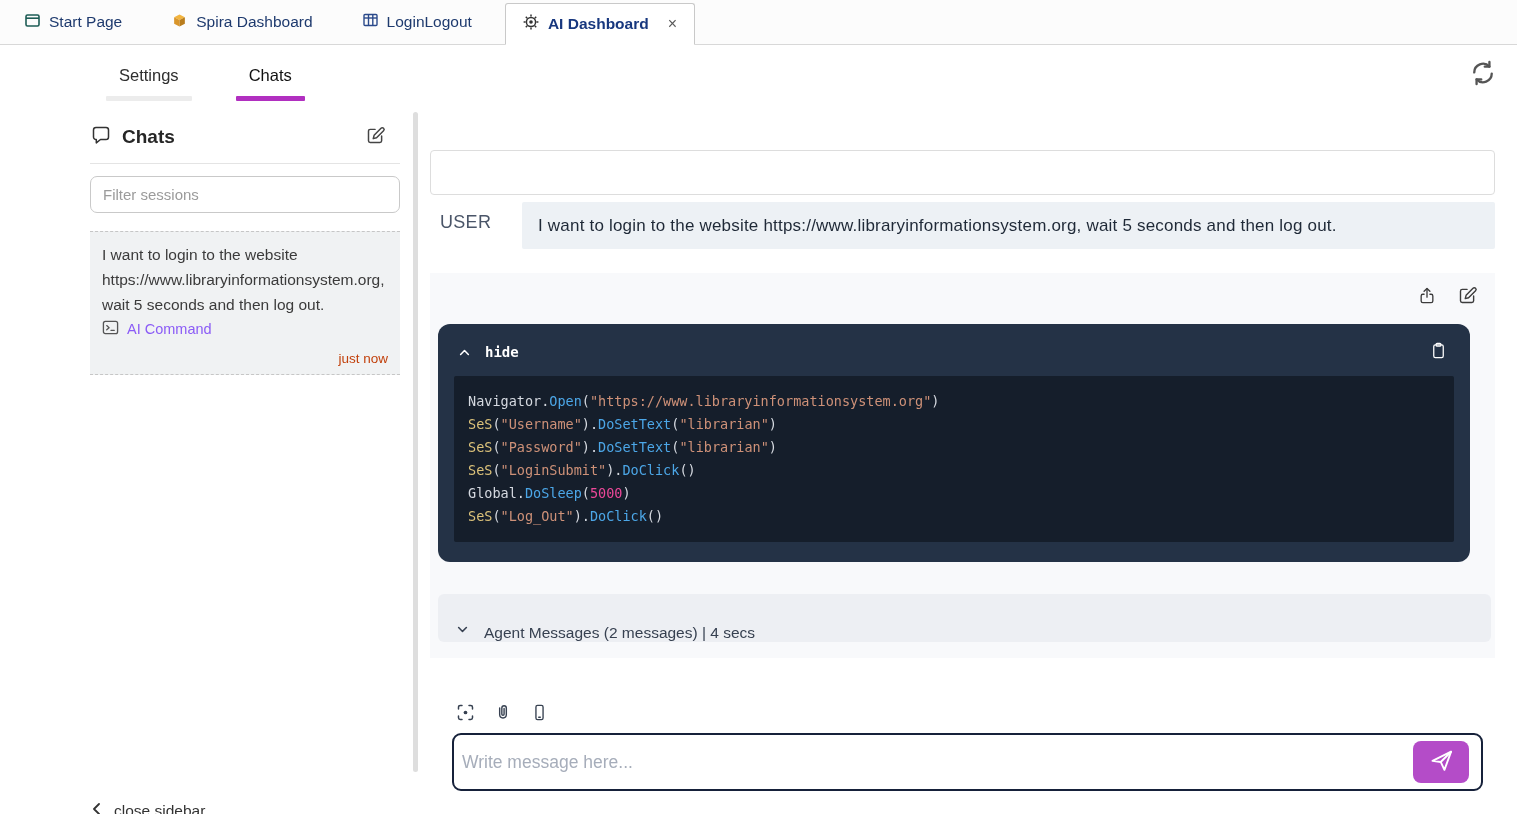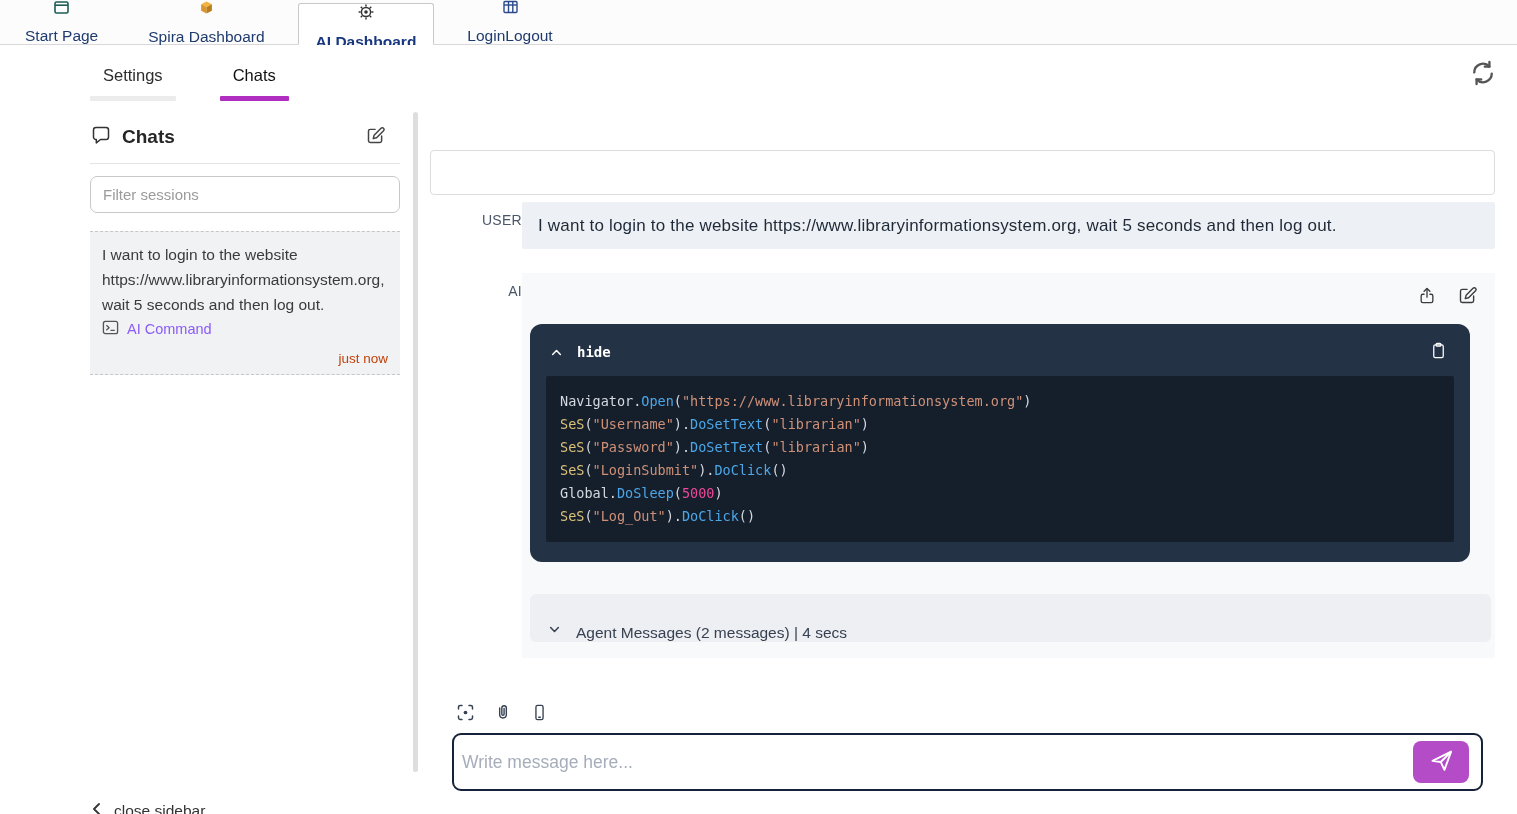--- a/index.html
+++ b/index.html
@@ -3,29 +3,29 @@
 <meta charset="utf-8">
 <style>
   * { box-sizing: border-box; margin: 0; padding: 0; }
   body { background:#fff; font-family:"Liberation Sans", sans-serif; }
   .screen { position:relative; width:1517px; height:814px; background:#fff; overflow:hidden; }
 
   
   .tabbar { position:absolute; top:0; left:0; right:0; height:45px; background:#fcfcfc;
             border-bottom:1px solid #d8d8d8; display:flex; align-items:stretch; padding-left:8px; }
   .tab { display:flex; align-items:center; gap:9px; padding:0 17px; margin-right:16px;
-         color:#1e3a6e; font-size:15.5px; cursor:pointer; white-space:nowrap;flex-direction:column; }
+         color:#1e3a6e; font-size:15.5px; cursor:pointer; white-space:nowrap; }
   .tab.active { background:#fff; border:1px solid #c9c9c9; border-bottom:1px solid #fff;
                 margin-bottom:-1px; margin-top:3px; border-radius:3px 3px 0 0;
                 font-weight:bold; color:#17377e; }
   .tab .close { margin-left:10px; color:#5a5a5a; font-size:16px; font-weight:normal; line-height:1; }
   .tab svg { flex-shrink:0; }
 
   
-  .subnav { position:absolute; top:45px; left:0; right:0; height:60px; display:flex;
+  .subnav { position:absolute; top:45px; left:16px; right:0; height:60px; display:flex;
             align-items:center; padding-left:90px; gap:44px; background:#fff; }
   .snav-tab { position:relative; height:100%; display:flex; align-items:center;
               padding:0 13px; font-size:16.5px; color:#2e2e2e; cursor:pointer; }
   .snav-tab::after { content:""; position:absolute; left:0; right:0; bottom:4px; height:5px;
                      background:#ececec; border-radius:1px; }
   .snav-tab.active { color:#111; }
   .snav-tab.active::after { background:#b12fc0; }
   .refresh { position:absolute; right:20px; top:14px; width:28px; height:28px; cursor:pointer; }
 
   
@@ -46,22 +46,22 @@
                    gap:10px; font-size:15.5px; color:#333; cursor:pointer; }
 
   .v-divider { position:absolute; left:413px; top:112px; height:660px; width:5px;
                background:#dedede; border-radius:3px; cursor:col-resize; }
 
   
   .main { position:absolute; left:430px; top:112px; right:22px; }
   .top-box { height:45px; border:1px solid #ddd; border-radius:4px; margin-top:38px; }
   .msg-row { display:flex; margin-top:7px; }
   .msg-row.ai { margin-top:24px; }
-  .msg-label { width:92px; flex-shrink:0; padding:10px 0 0 10px; font-size:14px;
-               color:#4a5568; letter-spacing:.3px;text-align:right; }
+  .msg-label { width:92px; flex-shrink:0; padding:10px 0 0 10px; font-size:18px;
+               color:#4a5568; letter-spacing:.3px; }
   .user-msg { flex:1; background:#edf1f5; padding:10px 16px; font-size:17px; color:#1f2937;
               line-height:27px; border-radius:2px; letter-spacing:.2px; }
   .ai-content { flex:1; background:#f8f9fb; padding:4px 0 16px; }
   .ai-tools { display:flex; justify-content:flex-end; align-items:center; gap:20px;
               padding:8px 17px 0 0; }
   .ai-tools span { cursor:pointer; }
 
   .code-card { margin:14px 25px 0 8px; background:#243246; border-radius:12px;
                padding:10px 16px 20px; }
   .code-head { display:flex; align-items:center; gap:12px; color:#fff;
@@ -112,51 +112,51 @@
     <div class="tab">
       <span>
         <svg width="15" height="15" viewBox="0 0 14 14">
             <polygon points="7,1.5 12,4 7,6.5 2,4" fill="#f2b43e"></polygon>
             <polygon points="2,4 7,6.5 7,12.5 2,10" fill="#d9952b"></polygon>
             <polygon points="12,4 7,6.5 7,12.5 12,10" fill="#b97d1d"></polygon>
           </svg>
       </span>
       <span>Spira Dashboard</span>
     </div>
+    <div class="tab">
+      <span>
+        <svg width="15" height="14" viewBox="0 0 15 14">
+            <rect x="1" y="1.5" width="13" height="11" rx="1" fill="none" stroke="#2b4a8b" stroke-width="1.4"></rect>
+            <line x1="1" y1="5" x2="14" y2="5" stroke="#2b4a8b" stroke-width="1.4"></line>
+            <line x1="5.5" y1="1.5" x2="5.5" y2="12.5" stroke="#2b4a8b" stroke-width="1.4"></line>
+            <line x1="9.8" y1="1.5" x2="9.8" y2="12.5" stroke="#2b4a8b" stroke-width="1.4"></line>
+          </svg>
+      </span>
+      <span>LoginLogout</span>
+    </div>
     <div class="tab active">
       <span>
         <svg width="16" height="16" viewBox="0 0 16 16">
             <circle cx="8" cy="8" r="4.6" fill="none" stroke="#333" stroke-width="1.5"></circle>
             <circle cx="8" cy="8" r="1.8" fill="#333"></circle>
             <g stroke="#333" stroke-width="1.5">
               <line x1="8" y1="0.6" x2="8" y2="2.6"></line>
               <line x1="8" y1="13.4" x2="8" y2="15.4"></line>
               <line x1="0.6" y1="8" x2="2.6" y2="8"></line>
               <line x1="13.4" y1="8" x2="15.4" y2="8"></line>
               <line x1="2.8" y1="2.8" x2="4.2" y2="4.2"></line>
               <line x1="11.8" y1="11.8" x2="13.2" y2="13.2"></line>
               <line x1="2.8" y1="13.2" x2="4.2" y2="11.8"></line>
               <line x1="11.8" y1="4.2" x2="13.2" y2="2.8"></line>
             </g>
           </svg>
       </span>
       <span>AI Dashboard</span>
       <span class="close">×</span>
     </div>
-    <div class="tab">
-      <span>
-        <svg width="15" height="14" viewBox="0 0 15 14">
-            <rect x="1" y="1.5" width="13" height="11" rx="1" fill="none" stroke="#2b4a8b" stroke-width="1.4"></rect>
-            <line x1="1" y1="5" x2="14" y2="5" stroke="#2b4a8b" stroke-width="1.4"></line>
-            <line x1="5.5" y1="1.5" x2="5.5" y2="12.5" stroke="#2b4a8b" stroke-width="1.4"></line>
-            <line x1="9.8" y1="1.5" x2="9.8" y2="12.5" stroke="#2b4a8b" stroke-width="1.4"></line>
-          </svg>
-      </span>
-      <span>LoginLogout</span>
-    </div>
   </div>
 
   <div class="subnav">
     <div class="snav-tab">
       <span>Settings</span>
     </div>
     <div class="snav-tab active">
       <span>Chats</span>
     </div>
     <div class="refresh">
@@ -216,21 +216,20 @@
 
   <main class="main">
     <div class="top-box"></div>
 
     <div class="msg-row">
       <div class="msg-label">USER</div>
       <div class="user-msg">I want to login to the website https://www.libraryinformationsystem.org, wait 5 seconds and then log out.</div>
     </div>
 
     <div class="msg-row ai">
-      <div class="msg-label">AI</div>
       <div class="ai-content">
         <div class="ai-tools">
           <span>
             <svg width="20" height="21" viewBox="0 0 24 24" fill="none" stroke="#3c3c3c" stroke-width="1.6" stroke-linecap="round" stroke-linejoin="round">
                 <path d="M12 14 V3.8"></path>
                 <polyline points="8.5,7 12,3.5 15.5,7"></polyline>
                 <path d="M8.5 10.5 H7 a2 2 0 0 0 -2 2 v6 a2 2 0 0 0 2 2 h10 a2 2 0 0 0 2 -2 v-6 a2 2 0 0 0 -2 -2 h-1.5"></path>
               </svg>
           </span>
           <span>

